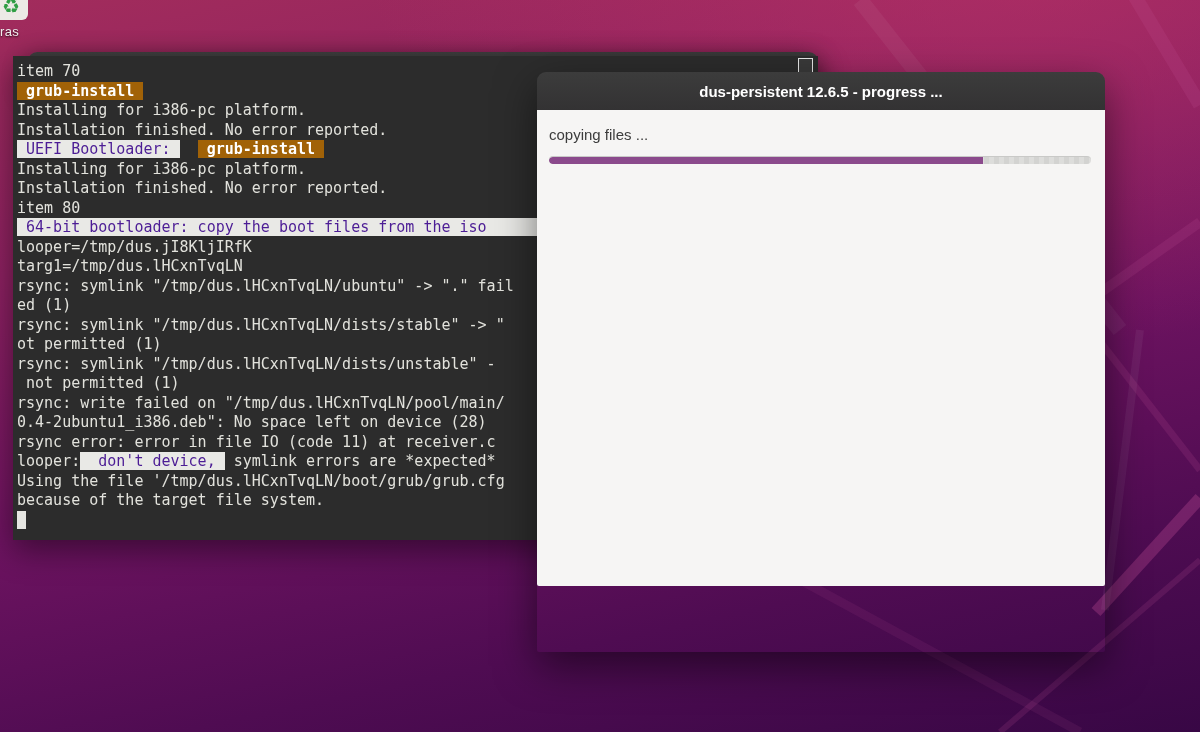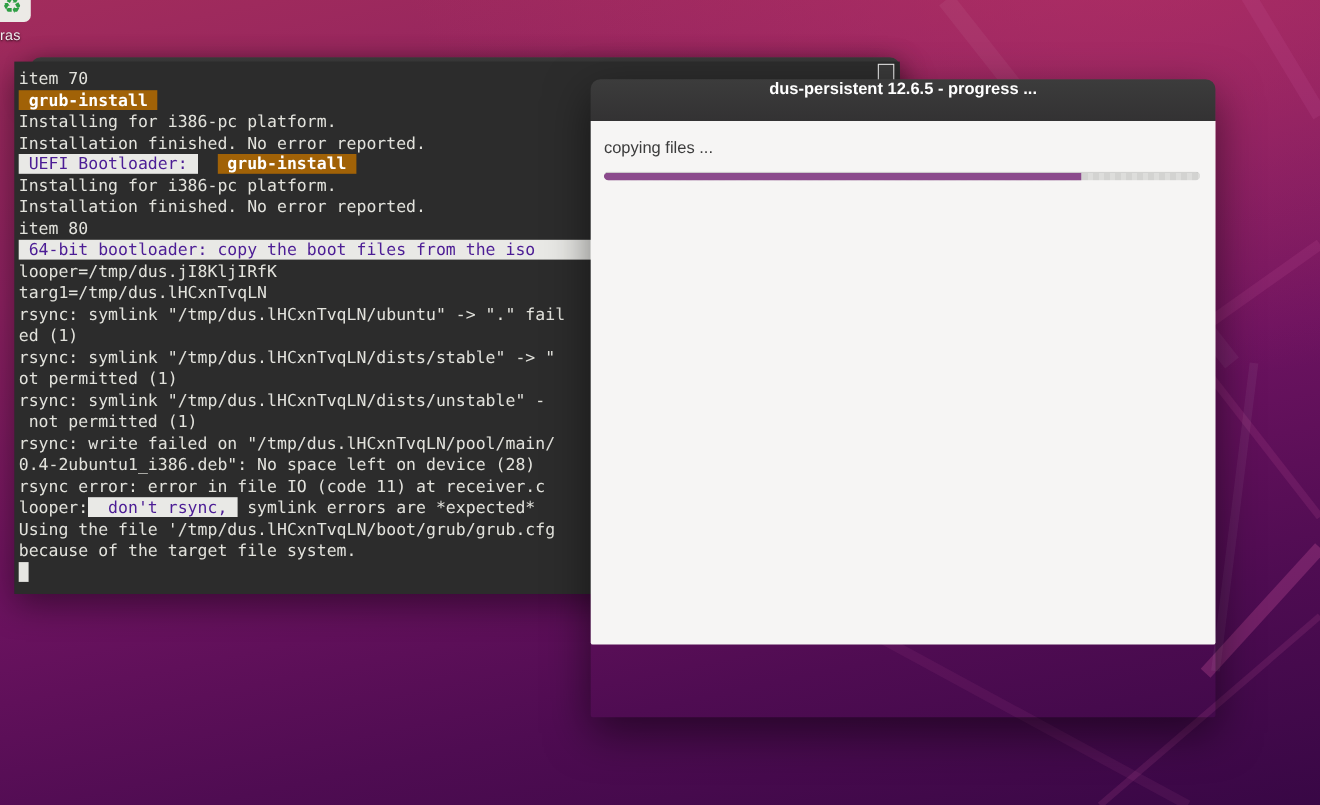--- a/index.html
+++ b/index.html
@@ -60,21 +60,21 @@
   }
   
   .dialog{
     position:absolute;left:537px;top:72px;width:568px;height:580px;
     border-radius:9px 9px 2px 2px;
     box-shadow:0 14px 40px rgba(0,0,0,.5);
   }
   .dlg-titlebar{
     height:38px;background:linear-gradient(#3c3c3c,#333233);
     border-radius:9px 9px 0 0;
-    display:flex;align-items:flex-start;justify-content:center;
+    display:flex;align-items:center;justify-content:center;
   }
   .dlg-title{color:#ffffff;font-weight:bold;font-size:15px;}
   .dlg-body{height:476px;background:#f6f5f4;border-radius:0 0 2px 2px;position:relative;}
   .status-label{position:absolute;left:12px;top:16px;font-size:15px;color:#3c3c3c;}
   .progress{
     position:absolute;left:12px;right:14px;top:46px;height:7px;border-radius:4px;
     background:repeating-linear-gradient(90deg,#dddddb 0 5px,#d3d3d1 5px 10px);
     border-top:1px solid #c9c9c7;overflow:hidden;
   }
   .progress-fill{height:100%;border-radius:4px 0 0 4px;width:0;}
@@ -129,21 +129,21 @@
         <div class="tline"><span>targ1=/tmp/dus.lHCxnTvqLN</span></div>
         <div class="tline"><span>rsync: symlink "/tmp/dus.lHCxnTvqLN/ubuntu" -&gt; "." fail</span></div>
         <div class="tline"><span>ed (1)</span></div>
         <div class="tline"><span>rsync: symlink "/tmp/dus.lHCxnTvqLN/dists/stable" -&gt; "</span></div>
         <div class="tline"><span>ot permitted (1)</span></div>
         <div class="tline"><span>rsync: symlink "/tmp/dus.lHCxnTvqLN/dists/unstable" - </span></div>
         <div class="tline"><span> not permitted (1)</span></div>
         <div class="tline"><span>rsync: write failed on "/tmp/dus.lHCxnTvqLN/pool/main/</span></div>
         <div class="tline"><span>0.4-2ubuntu1_i386.deb": No space left on device (28)</span></div>
         <div class="tline"><span>rsync error: error in file IO (code 11) at receiver.c</span></div>
-        <div class="tline"><span>looper:</span><span class="l">  don't rsync, </span><span> symlink errors are *expected*</span></div>
+        <div class="tline"><span>looper:</span><span class="l">  don't device, </span><span> symlink errors are *expected*</span></div>
         <div class="tline"><span>Using the file '/tmp/dus.lHCxnTvqLN/boot/grub/grub.cfg</span></div>
         <div class="tline"><span>because of the target file system.</span></div>
         <div class="tline"><span class="cursor"> </span></div>
       </div>
     <div class="term-scrollbar"></div>
   </div>
 </div>
 
 <div class="dialog">
   <div class="dlg-titlebar">

